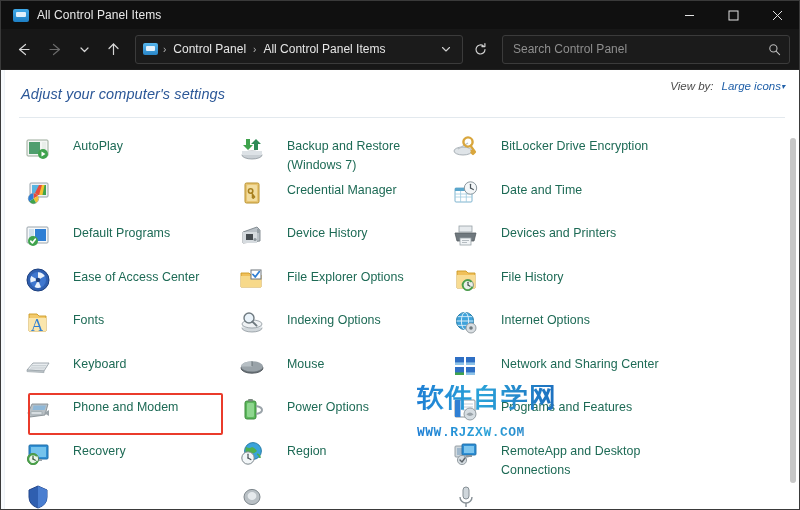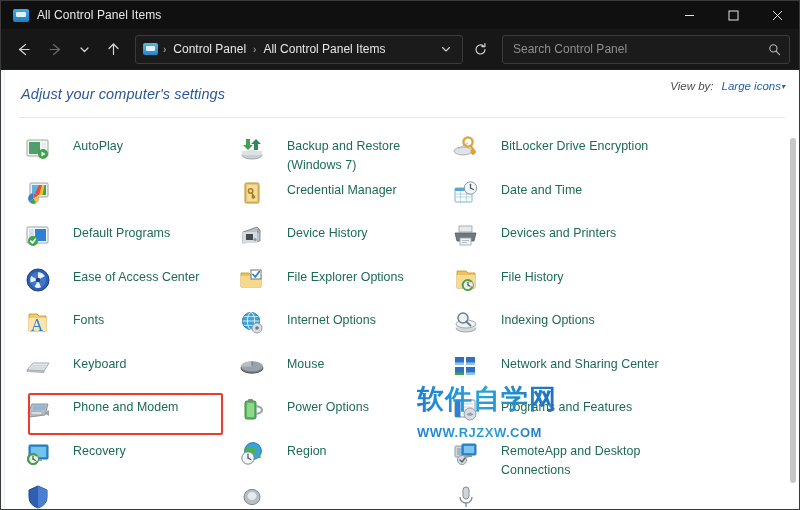--- a/index.html
+++ b/index.html
@@ -228,21 +228,21 @@
     pointer-events: none;
     z-index: 5;
   }
 
   
   #watermark {
     position: absolute;
     left: 412px; top: 315px;
     z-index: 6;
     pointer-events: none;
-    font-family: Liberation Sans, sans-serif;
+    font-family: Liberation Mono, monospace;
   }
   #wm-cn {
     font-size: 27px;
     font-weight: bold;
     letter-spacing: 1px;
     line-height: 28px;
     background: linear-gradient(90deg, #1f7fd4 0%, #2aa2d8 45%, #1d6fbf 100%);
     -webkit-background-clip: text;
     background-clip: text;
     color: transparent;
@@ -551,43 +551,43 @@
               <path d="M5 9 h17 v13 h-17 z" fill="#fae6ad"></path>
               <text x="13" y="22" font-family="DejaVu Serif, serif" font-size="16" fill="#2f7fd4" text-anchor="middle">A</text>
             </svg>
           </span>
           <span class="label">Fonts</span>
         </div>
 
         <div class="item">
           <span class="icon-wrap">
             <svg width="28" height="28" viewBox="0 0 28 28">
+              <ellipse cx="14" cy="19" rx="10" ry="4" fill="#d2d8dc" stroke="#8e979d" stroke-width=".8"></ellipse>
+              <rect x="4" y="15" width="20" height="4" fill="#e3e8eb"></rect>
+              <ellipse cx="14" cy="15" rx="10" ry="4" fill="#eff2f4" stroke="#8e979d" stroke-width=".8"></ellipse>
+              <circle cx="11" cy="9" r="5" fill="#eaf3fa" stroke="#6f7a80" stroke-width="1.4"></circle>
+              <line x1="14.4" y1="12.6" x2="18.5" y2="16.6" stroke="#6f7a80" stroke-width="2" stroke-linecap="round"></line>
+            </svg>
+          </span>
+          <span class="label">Indexing Options</span>
+        </div>
+
+        <div class="item">
+          <span class="icon-wrap">
+            <svg width="28" height="28" viewBox="0 0 28 28">
               <circle cx="13" cy="12" r="8.6" fill="#3fa3db" stroke="#2b7fa8" stroke-width="1"></circle>
               <ellipse cx="13" cy="12" rx="3.6" ry="8.6" fill="none" stroke="#e6f4fb" stroke-width=".9"></ellipse>
               <line x1="4.4" y1="12" x2="21.6" y2="12" stroke="#e6f4fb" stroke-width=".9"></line>
               <line x1="6" y1="7.6" x2="20" y2="7.6" stroke="#e6f4fb" stroke-width=".8"></line>
               <line x1="6" y1="16.4" x2="20" y2="16.4" stroke="#e6f4fb" stroke-width=".8"></line>
               <circle cx="19" cy="19" r="5" fill="#d9dee2" stroke="#8b949a" stroke-width=".9"></circle>
               <circle cx="19" cy="19" r="1.8" fill="#6f797f"></circle>
             </svg>
           </span>
           <span class="label">Internet Options</span>
-        </div>
-
-        <div class="item">
-          <span class="icon-wrap">
-            <svg width="28" height="28" viewBox="0 0 28 28">
-              <ellipse cx="14" cy="19" rx="10" ry="4" fill="#d2d8dc" stroke="#8e979d" stroke-width=".8"></ellipse>
-              <rect x="4" y="15" width="20" height="4" fill="#e3e8eb"></rect>
-              <ellipse cx="14" cy="15" rx="10" ry="4" fill="#eff2f4" stroke="#8e979d" stroke-width=".8"></ellipse>
-              <circle cx="11" cy="9" r="5" fill="#eaf3fa" stroke="#6f7a80" stroke-width="1.4"></circle>
-              <line x1="14.4" y1="12.6" x2="18.5" y2="16.6" stroke="#6f7a80" stroke-width="2" stroke-linecap="round"></line>
-            </svg>
-          </span>
-          <span class="label">Indexing Options</span>
         </div>
 
         <div class="item">
           <span class="icon-wrap">
             <svg width="28" height="28" viewBox="0 0 28 28">
               <path d="M3 17 L9 10 L25 10 L20 18 Z" fill="#e9edf0" stroke="#9aa3a9" stroke-width=".9"></path>
               <path d="M3 17 L20 18 L20 19.6 L3 18.6 Z" fill="#c3cace" stroke="#9aa3a9" stroke-width=".7"></path>
               <g stroke="#b6bec3" stroke-width=".6">
                 <line x1="8" y1="12.5" x2="22.5" y2="12.5"></line>
                 <line x1="7" y1="14.2" x2="21.6" y2="14.2"></line>

